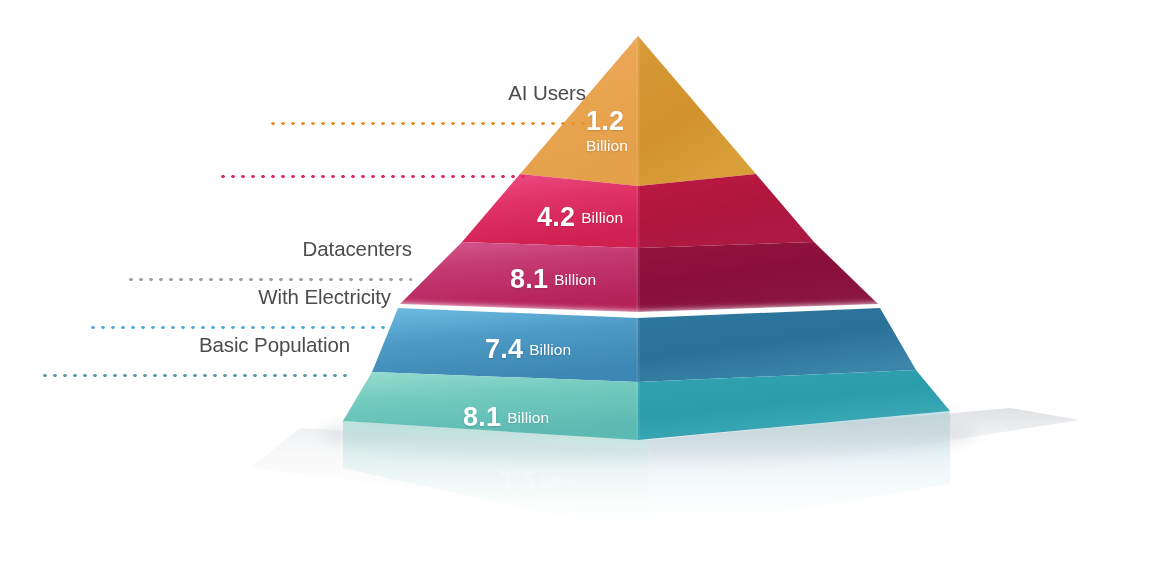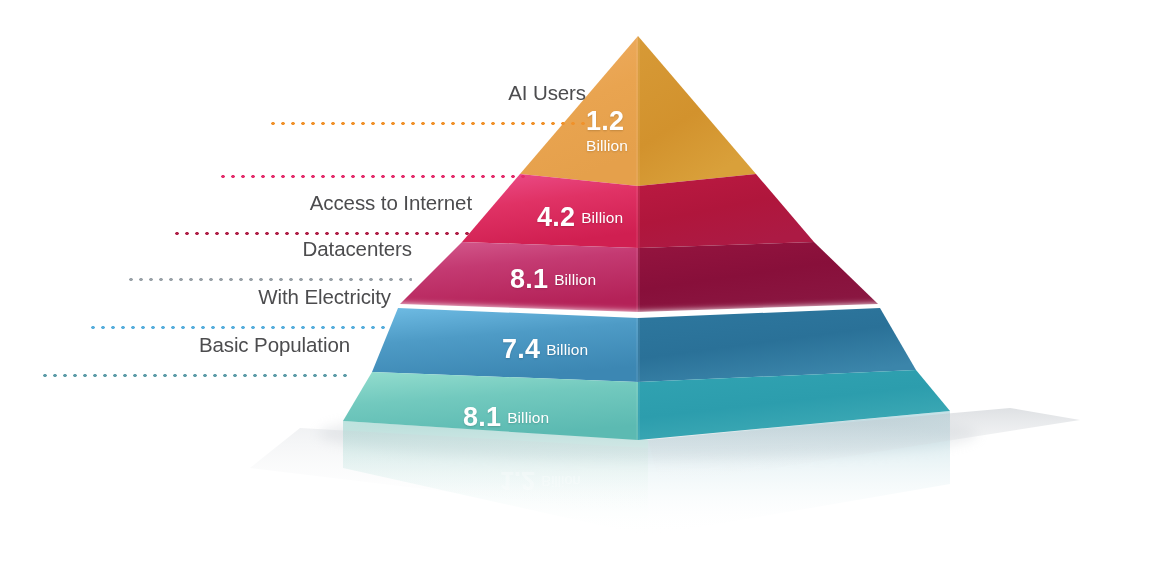--- a/index.html
+++ b/index.html
@@ -237,21 +237,21 @@
     <div class="val-group val-inline" style="left:537px; top:188px;">
       <span class="val-num">4.2</span>
       <span class="val-unit">Billion</span>
     </div>
 
     <div class="val-group val-inline" style="left:510px; top:250px;">
       <span class="val-num">8.1</span>
       <span class="val-unit">Billion</span>
     </div>
 
-    <div class="val-group val-inline" style="left:485px; top:320px;margin-left:17px;">
+    <div class="val-group val-inline" style="left:485px; top:320px;">
       <span class="val-num">7.4</span>
       <span class="val-unit">Billion</span>
     </div>
 
     <div class="val-group val-inline" style="left:463px; top:388px;">
       <span class="val-num">8.1</span>
       <span class="val-unit">Billion</span>
     </div>
 
     <div class="refl-group val-inline" style="left:500px; top:452px;">
@@ -272,26 +272,20 @@
                    background-size:10px 5px; background-repeat:repeat-x;
                    background-position:left center;"></span>
     </div>
 
     <div class="label-row" style="left:218px; top:139px; width:312px;">
       <span class="leader" style="background-image:radial-gradient(circle, #E32D6B 0 1.6px, transparent 1.9px);
                    background-size:10px 5px; background-repeat:repeat-x;
                    background-position:left center;"></span>
     </div>
 
-    <div class="label-row" style="left:172px; top:196px; width:300px;">
-      <span class="label-text">Access to Internet</span>
-      <span class="leader" style="background-image:radial-gradient(circle, #B02048 0 1.6px, transparent 1.9px);
-                   background-size:10px 5px; background-repeat:repeat-x;
-                   background-position:left center;"></span>
-    </div>
 
     <div class="label-row" style="left:126px; top:242px; width:286px;">
       <span class="label-text">Datacenters</span>
       <span class="leader" style="background-image:radial-gradient(circle, #9AA2A8 0 1.6px, transparent 1.9px);
                    background-size:10px 5px; background-repeat:repeat-x;
                    background-position:left center;"></span>
     </div>
 
     <div class="label-row" style="left:88px; top:290px; width:303px;">
       <span class="label-text">With Electricity</span>

